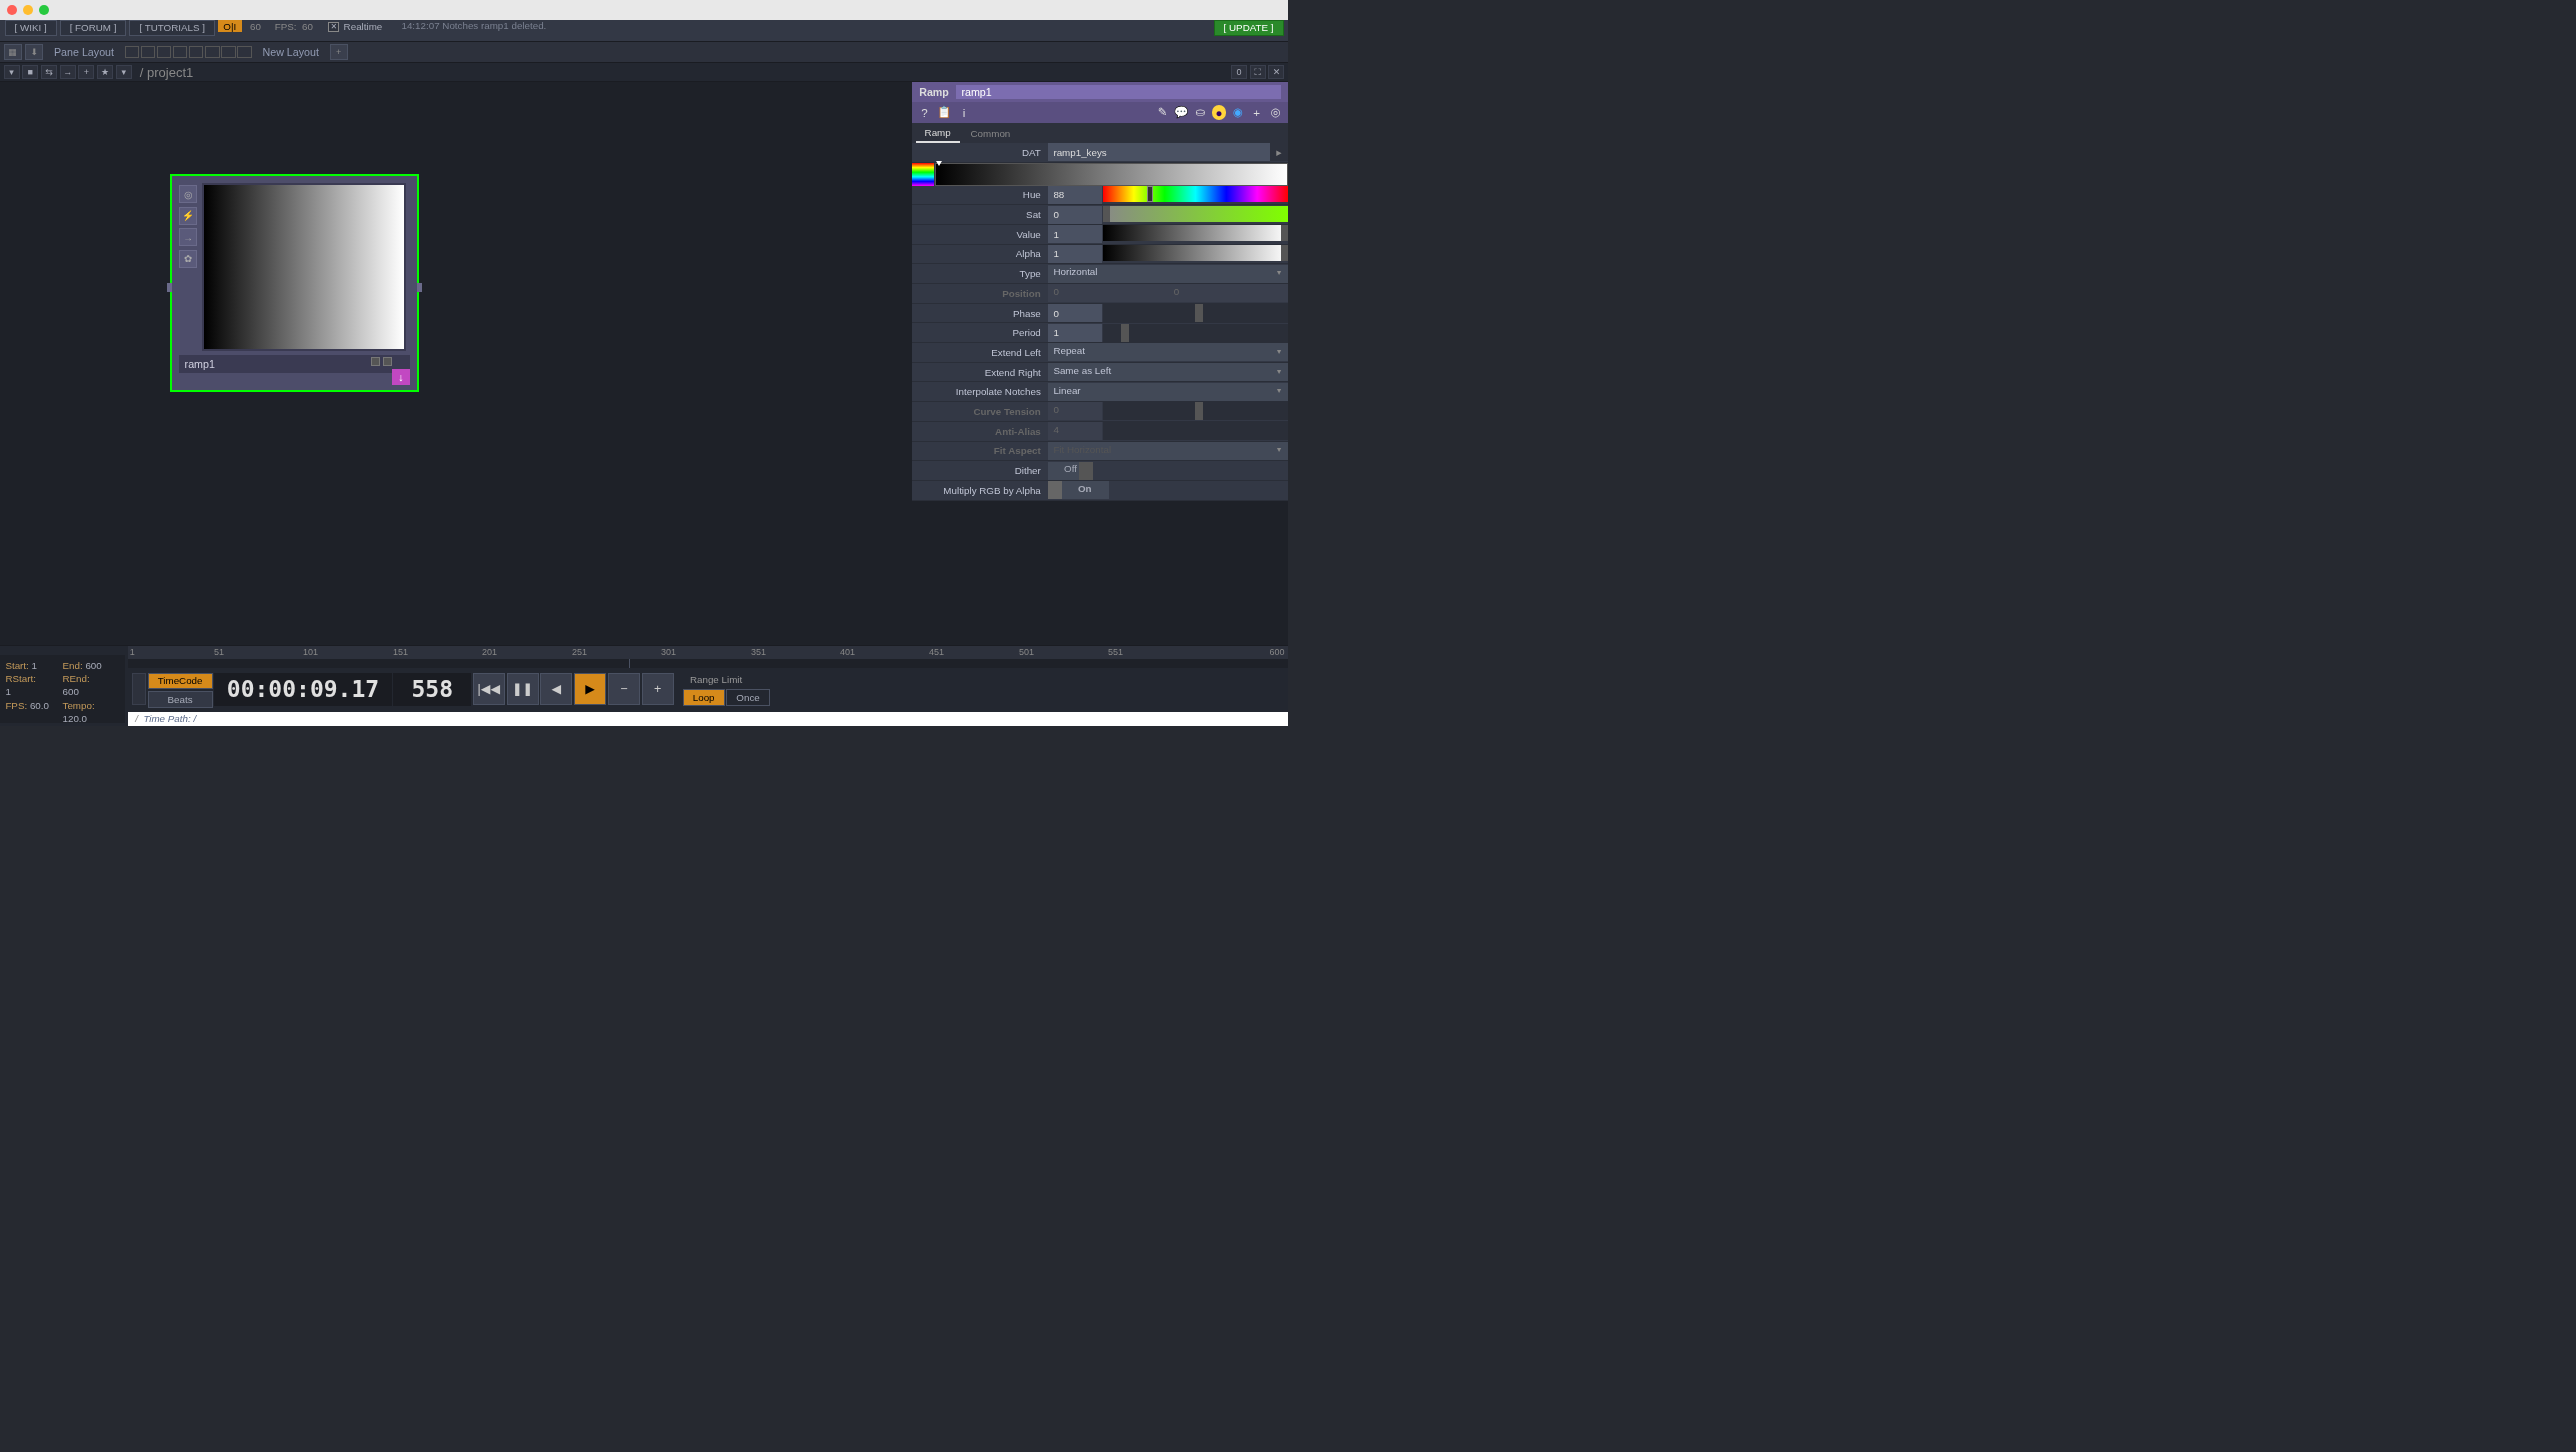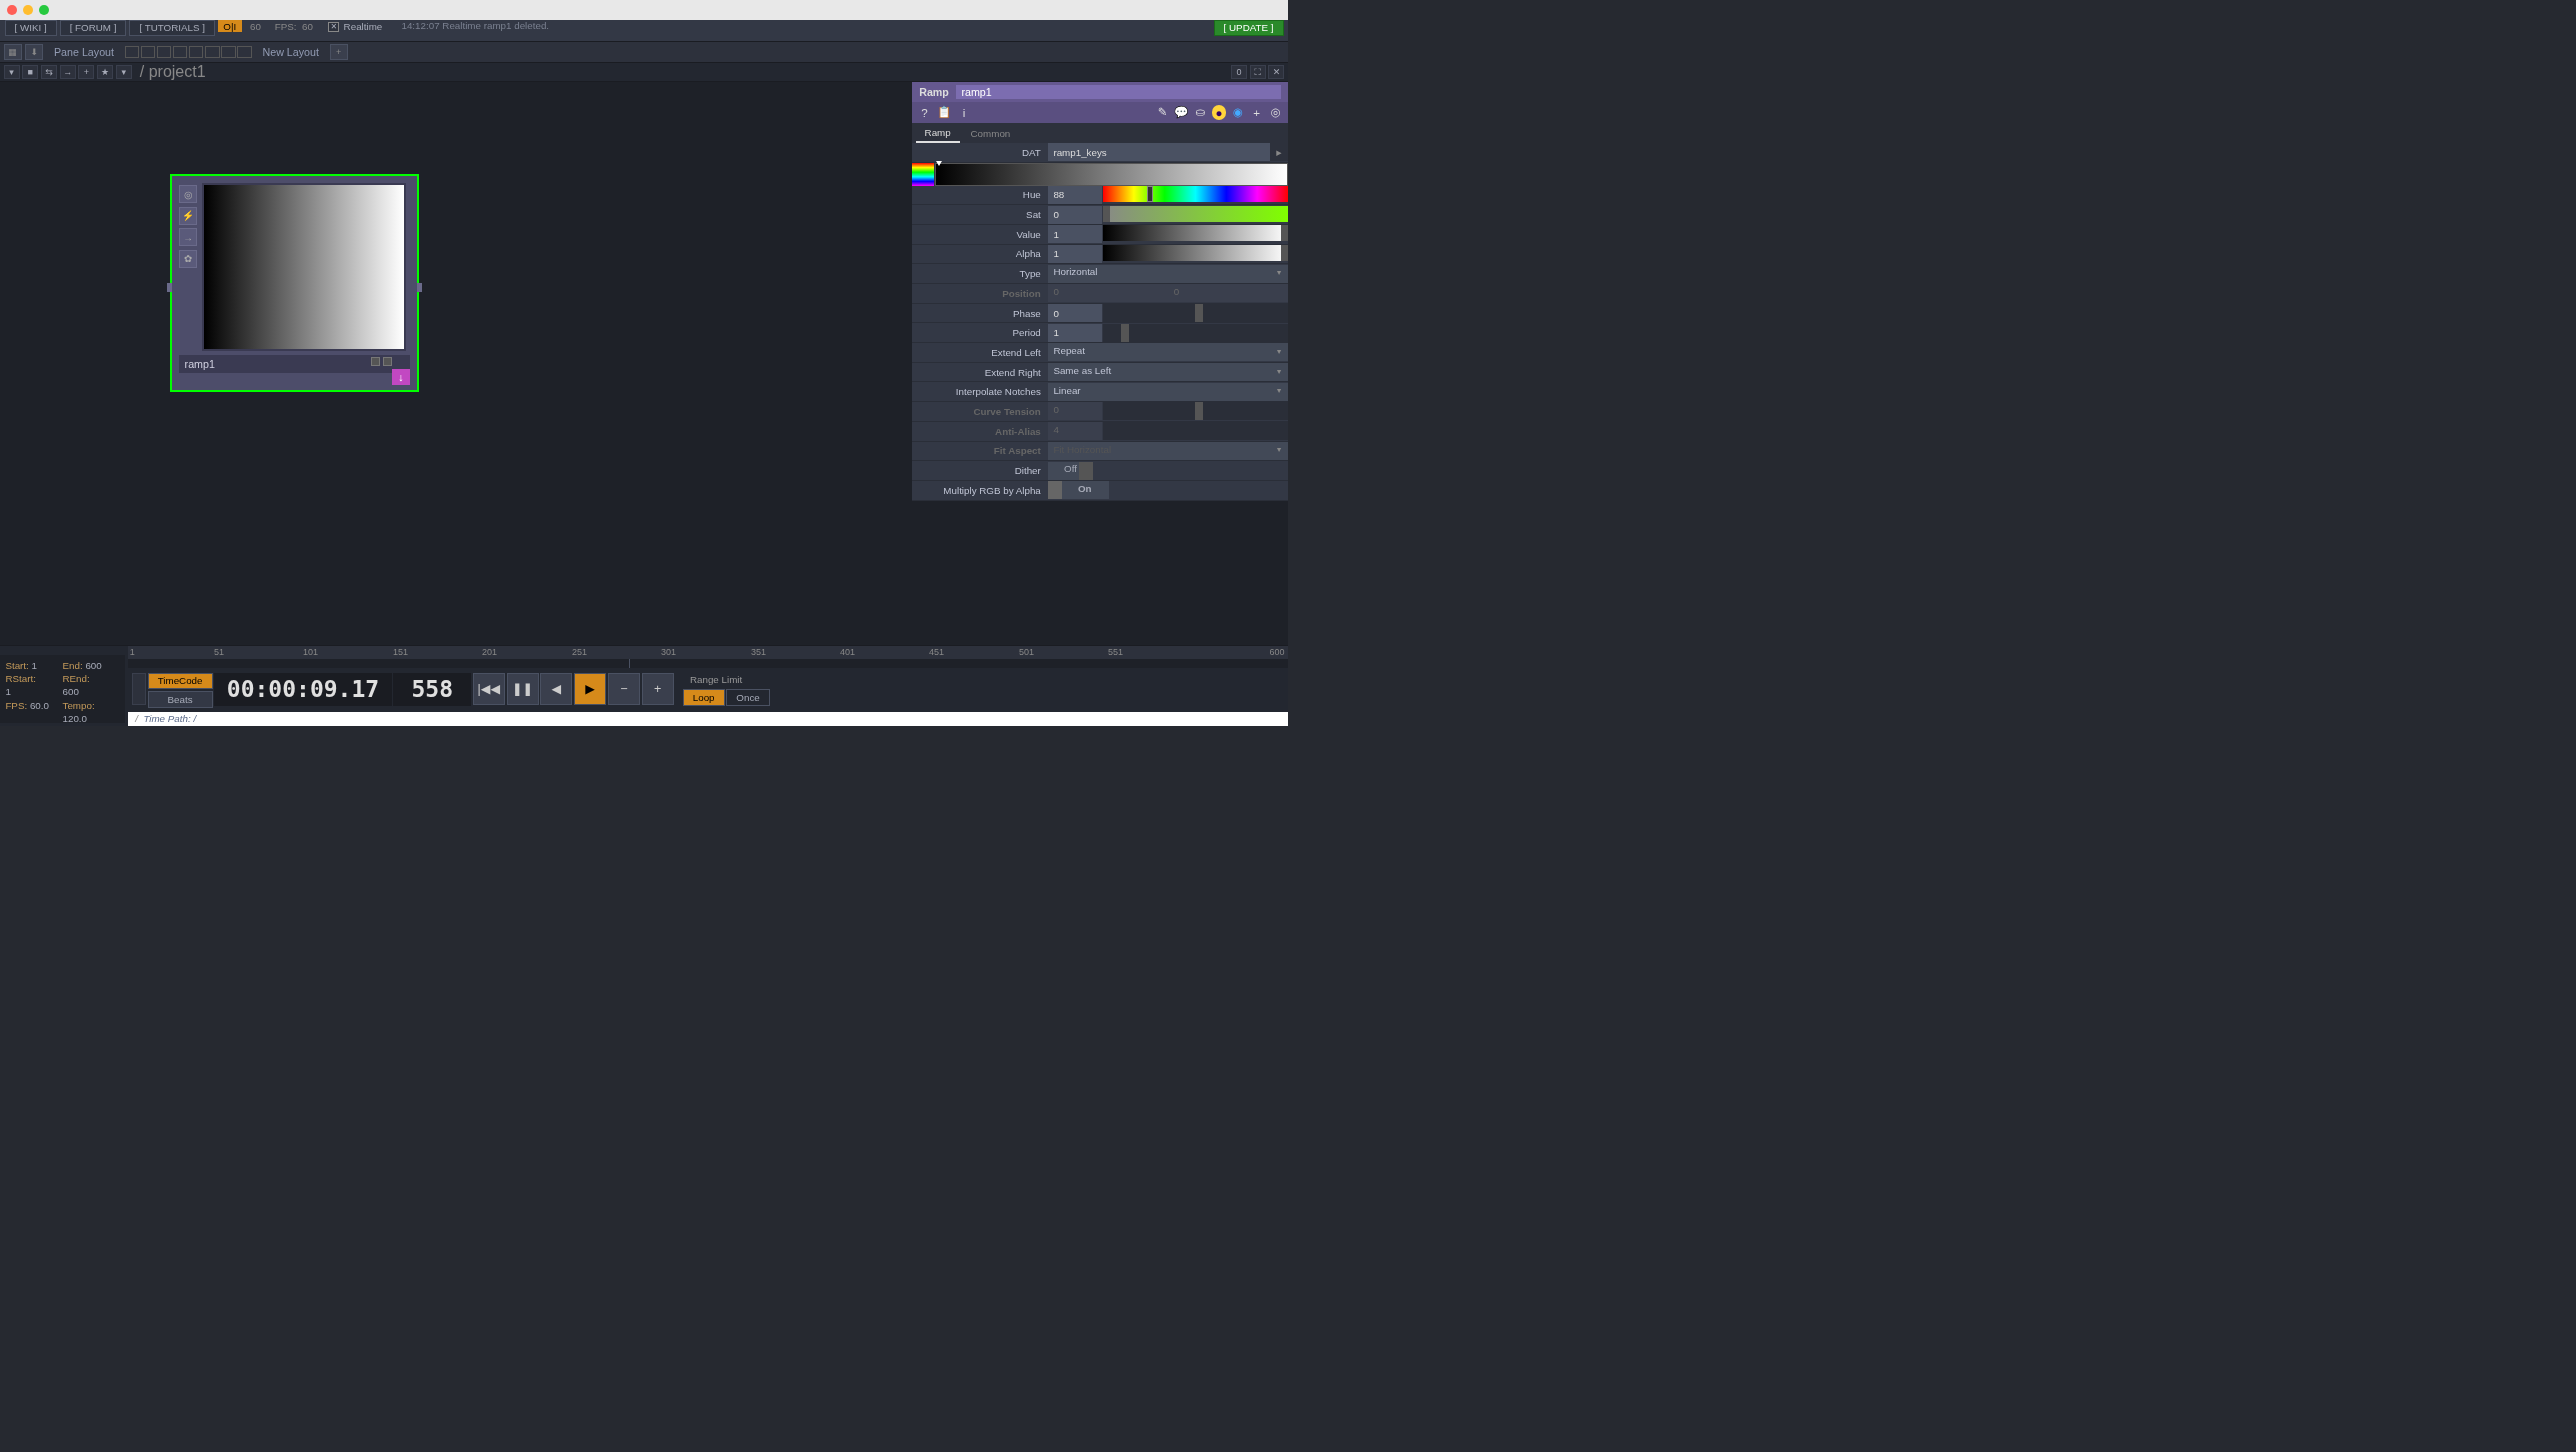--- a/index.html
+++ b/index.html
@@ -16,21 +16,21 @@
 .fps-box { padding:1.8px 5.4px; font-size:9.8px; color:#888; }
 .realtime { display:flex; align-items:center; gap:4.5px; padding:1.8px 7.2px; font-size:9.8px; }
 .status-msg { color:#7a8090; font-size:9.8px; padding-left:9px; }
 .toolbar { height:21.5px; background:#2d313c; display:flex; align-items:center; padding:0 3.6px; gap:3.6px; border-top:0.9px solid #1a1c22; border-bottom:0.9px solid #1a1c22;}
 .tb-btn { width:18px; height:16px; background:#3a3f4d; border:0.9px solid #4a5162; display:flex; align-items:center; justify-content:center; font-size:9px; cursor:pointer; color:#888;}
 .tb-label { padding:0 7.2px; font-size:10.7px; color:#929bb3; }
 .layout-boxes { display:flex; gap:1.8px; }
 .layout-box { width:14.3px; height:12.5px; border:0.9px solid #555; background:#2d313c; }
 .pathbar { height:19.7px; background:#232730; display:flex; align-items:center; padding:0 3.6px; gap:2.7px; border-bottom:0.9px solid #1a1c22;}
 .pb-btn { width:16px; height:14.3px; background:#2d313c; border:0.9px solid #3a3f4d; display:flex; align-items:center; justify-content:center; font-size:9px; cursor:pointer; }
-.pb-path { padding-left:5.4px; font-size:16px; color:#888; }
+.pb-path { padding-left:5.4px; font-size:13px; color:#888; }
 .pb-right { margin-left:auto; display:flex; gap:2.7px; }
 .main { position:absolute; top:82px; left:0; right:0; bottom:81px; background:#1e2128; }
 .network { position:absolute; left:0; top:0; right:376px; bottom:0; }
 .node { position:absolute; left:170px; top:92px; width:249px; height:218px; border:2.7px solid #00ff00; background:#4d4d6a; }
 .node-toolbar { position:absolute; left:7.2px; top:9px; width:18px; display:flex; flex-direction:column; gap:3.6px; }
 .nt-btn { width:18px; height:18px; background:#5a5a7a; border:0.9px solid #6a6a8a; display:flex; align-items:center; justify-content:center; font-size:9.8px; color:#aaa;}
 .node-preview { position:absolute; left:29.5px; top:7.2px; right:10.7px; height:168px; background:linear-gradient(to right,#000,#fff); border:2.7px solid #3a3a52;}
 .node-label { position:absolute; left:7.2px; top:179px; right:7.2px; height:18px; background:#3a3a52; color:#d0d0e0; font-size:10.7px; padding:1.8px 5.4px; display:flex; align-items:center;}
 .node-footer { position:absolute; right:7.2px; bottom:5.4px; width:18px; height:16px; background:#c248c2; display:flex; align-items:center; justify-content:center;}
 .node-dots { position:absolute; right:25px; top:181px; display:flex; gap:2.7px;}
@@ -114,21 +114,21 @@
   <div class="menu-link">[ WIKI ]</div>
   <div class="menu-link">[ FORUM ]</div>
   <div class="menu-link">[ TUTORIALS ]</div>
   <div class="oi-badge">O|I</div>
   <div class="fps-box">60</div>
   <div class="fps-box"><span>FPS:</span>&nbsp;&nbsp;<span>60</span></div>
   <div class="realtime">
     <span class="checkbox">✕</span>
     <span>Realtime</span>
   </div>
-  <div class="status-msg">14:12:07 Realtime ramp1 deleted.</div>
+  <div class="status-msg">14:12:07 Notches ramp1 deleted.</div>
   <div class="menu-link update">[  UPDATE  ]</div>
 </div>
 
 <div class="toolbar">
   <div class="tb-btn">▦</div>
   <div class="tb-btn">⬇</div>
   <div class="tb-label">Pane Layout</div>
   <div class="layout-boxes">
     <div class="layout-box"></div>
       <div class="layout-box"></div>

